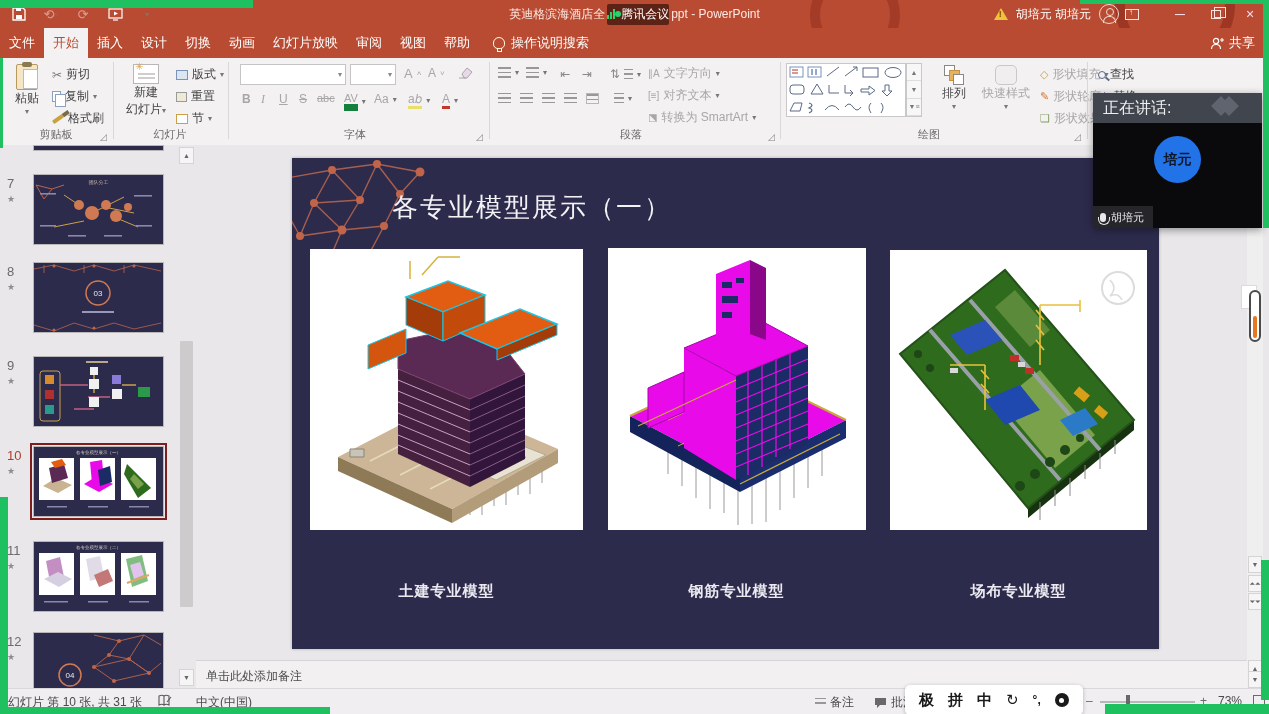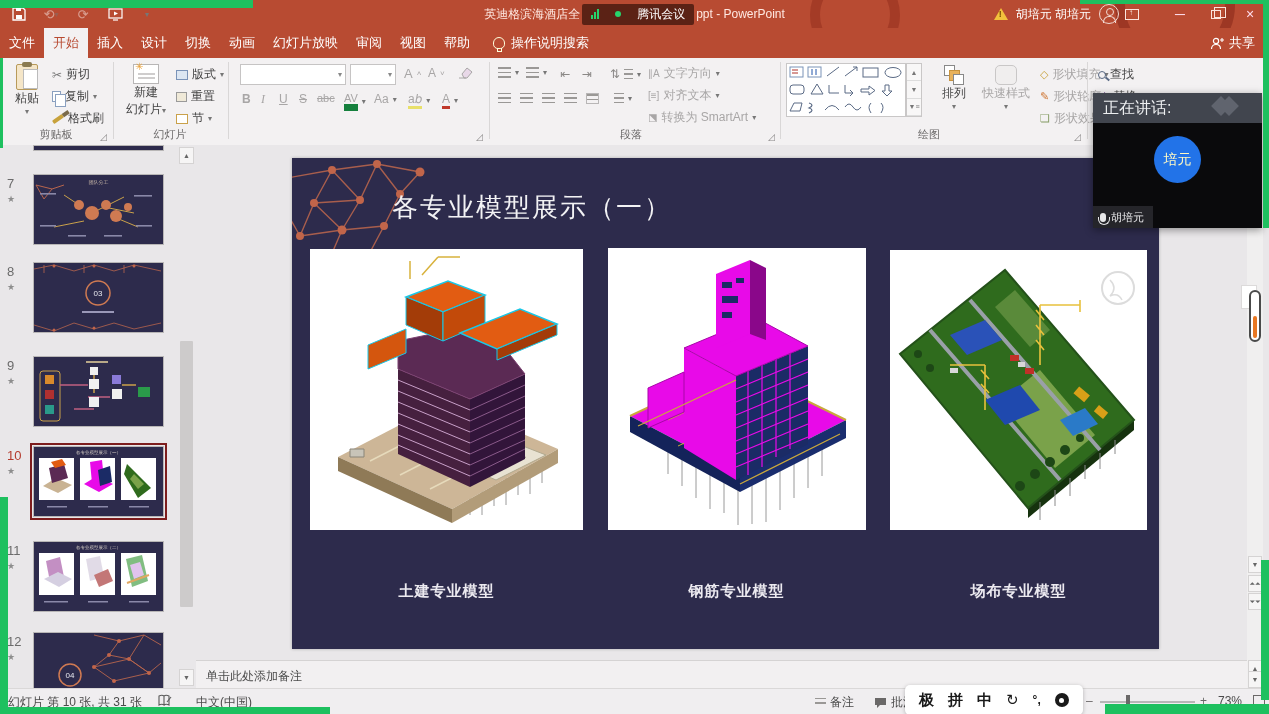--- a/index.html
+++ b/index.html
@@ -6,21 +6,21 @@
   html,body { width:1269px; height:714px; overflow:hidden; font-family:"Liberation Sans","DejaVu Sans",sans-serif; }
   #screen { position:relative; width:1269px; height:714px; background:#e9e7e9; overflow:hidden; }
 
   
   #titlebar { position:absolute; top:0; left:0; width:1269px; height:28px; background:#b84b32; color:#fff; z-index:5; overflow:hidden; }
   .deco-ring { position:absolute; border:10px solid rgba(140,40,25,.45); border-radius:50%; }
   .qat { position:absolute; top:0; height:28px; display:flex; align-items:center; gap:14px; left:10px; }
   .qat .qbtn { width:18px; height:18px; display:flex; align-items:center; justify-content:center; font-size:13px; color:#fff; }
   .qbtn.dim { opacity:.45; }
   .title-center { position:absolute; top:0; left:0; width:100%; height:28px; display:flex; align-items:center; justify-content:center; font-size:12px; color:#ffe9e2; gap:2px; }
-  .meet-badge { display:inline-flex; align-items:center; gap:16px; background:rgba(60,20,12,.75); padding:2px 9px; border-radius:2px; color:#fff; font-size:12px; }
+  .meet-badge { display:inline-flex; align-items:center; gap:0; background:rgba(60,20,12,.75); padding:2px 0; border-radius:2px; color:#fff; font-size:12px; }
   .sigbars { display:inline-flex; align-items:flex-end; gap:1px; height:10px; }
   .sigbars i { width:2px; background:#27d46c; display:block; }
   .greendot { width:6px; height:6px; border-radius:50%; background:#27d46c; display:inline-block; }
   .tb-right { position:absolute; right:150px; top:0; height:28px; display:flex; align-items:center; gap:8px; font-size:12px; }
   .warn-tri { width:0; height:0; border-left:7px solid transparent; border-right:7px solid transparent; border-bottom:12px solid #f2c13c; position:relative; }
   .warn-tri:after { content:"!"; position:absolute; left:-2px; top:1px; font-size:9px; color:#7a4a00; font-weight:bold; }
   .avatar-c { width:20px; height:20px; border-radius:50%; border:1.5px solid #f2d9d2; position:relative; }
   .avatar-c:before { content:""; position:absolute; left:6px; top:3px; width:6px; height:6px; border-radius:50%; border:1.5px solid #f2d9d2; }
   .avatar-c:after { content:""; position:absolute; left:3px; top:11px; width:11px; height:6px; border-radius:6px 6px 0 0; border:1.5px solid #f2d9d2; border-bottom:none; }
   .winctl { position:absolute; top:0; height:28px; width:34px; display:flex; align-items:center; justify-content:center; color:#fde; font-size:14px; }
@@ -76,21 +76,21 @@
   .sf-ic { color:#c8a23c; font-size:11px; } .so-ic { color:#d07a3a; font-size:11px; } .se-ic { color:#8aa06a; font-size:11px; }
   .mag-ic { width:8px; height:8px; border:1.6px solid #5a6a85; border-radius:50%; position:relative; display:inline-block; }
   .mag-ic:after { content:""; position:absolute; left:6px; top:6px; width:5px; height:1.6px; background:#5a6a85; transform:rotate(40deg); }
 
   
   #meetingPanel { position:absolute; left:1093px; top:93px; width:169px; height:135px; z-index:40; box-shadow:0 2px 8px rgba(0,0,0,.4); }
   .mp-head { height:30px; background:#41454e; display:flex; align-items:center; padding:0 10px; color:#eceef0; font-size:16px; position:relative; overflow:hidden; }
   .mp-logo { position:absolute; right:26px; top:6px; opacity:.35; }
   .mp-logo i { display:inline-block; width:14px; height:14px; background:#9aa0aa; transform:rotate(45deg); margin-left:-6px; }
   .mp-body { height:105px; background:#0a0a0c; position:relative; }
-  .mp-avatar { position:absolute; left:61px; top:13px; width:47px; height:47px; border-radius:50%; background:#2273e8; color:#fef9c3; display:flex; align-items:center; justify-content:center; font-size:14px; }
+  .mp-avatar { position:absolute; left:61px; top:13px; width:47px; height:47px; border-radius:50%; background:#2273e8; color:#0f172a; display:flex; align-items:center; justify-content:center; font-size:14px;font-weight:bold; }
   .mp-tag { position:absolute; left:0; bottom:0; height:22px; background:rgba(40,40,46,.92); display:flex; align-items:center; gap:5px; padding:0 9px 0 7px; color:#e8e8ea; font-size:11px; }
   .mic-ic { width:6px; height:9px; background:#e8e8ea; border-radius:3px; position:relative; display:inline-block; }
   .mic-ic:after { content:""; position:absolute; left:-2px; top:4px; width:10px; height:7px; border:1.3px solid #e8e8ea; border-top:none; border-radius:0 0 6px 6px; }
 
   
   #thumbPanel { position:absolute; top:145px; left:0; width:196px; height:543px; background:#e9e7e9; z-index:2; }
   .thumb-sliver { position:absolute; left:33px; top:0; width:131px; height:6px; background:#2d2b4c; border:1px solid #b8b6b6; }
   .thumb-item { position:absolute; left:0; width:196px; height:80px; }
   .tnum { position:absolute; left:7px; top:2px; font-size:13px; color:#6b6b6b; }
   .tnum.sel { color:#b43b2e; }
@@ -288,20 +288,21 @@
         <span class="dd">▾</span>
       </div>
     <div class="rbtn dis" style="left:408px; top:34px;">
         <span style="border-bottom:3px solid #e8e06a;">a<i style="font-style:normal;">𝘣</i></span>
         <span class="dd">▾</span>
       </div>
     <div class="rbtn dis" style="left:442px; top:34px;">
         <span style="border-bottom:3px solid #c0392b;">A</span>
         <span class="dd">▾</span>
       </div>
+    <div class="glabel" style="left:232px; width:246px;">字体</div>
     <div class="launcher" style="left:476px;">◿</div>
     <div class="gdiv" style="left:489px;"></div>
 
     <div class="rbtn" style="left:498px; top:9px;">
         <span class="lines-ic"></span>
         <span class="dd">▾</span>
       </div>
     <div class="rbtn" style="left:526px; top:9px;">
         <span class="lines-ic"></span>
         <span class="dd">▾</span>

